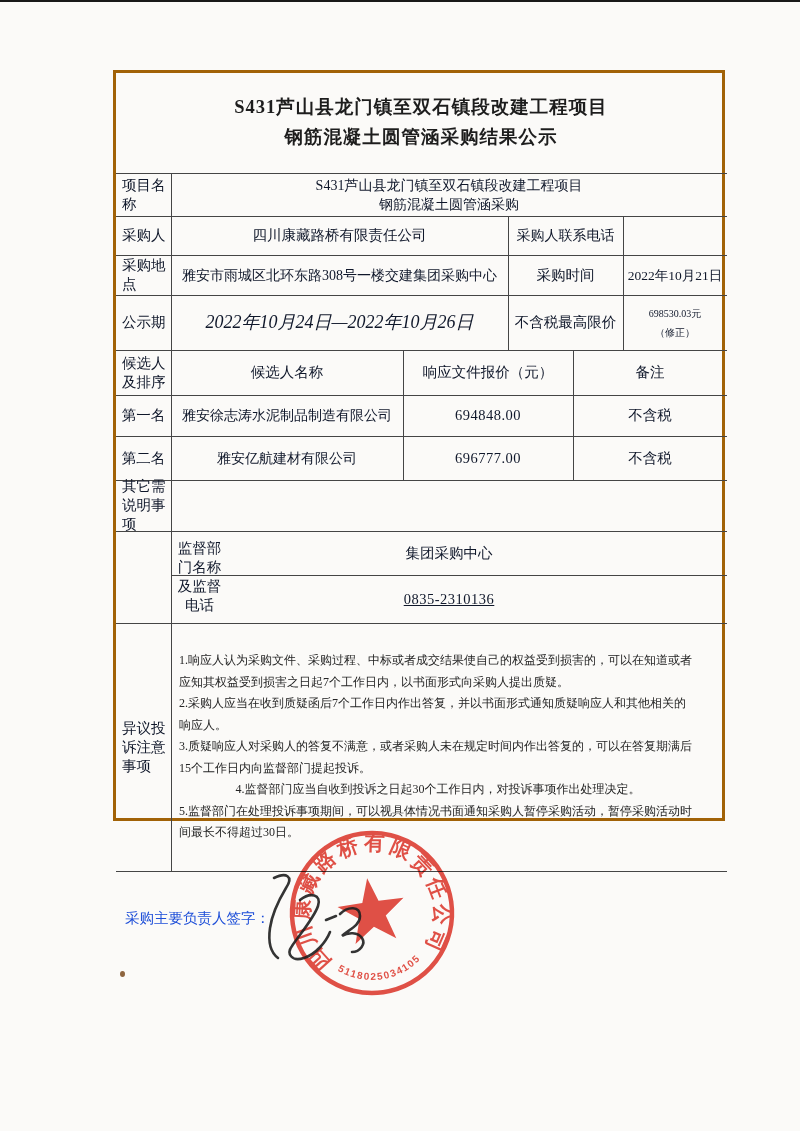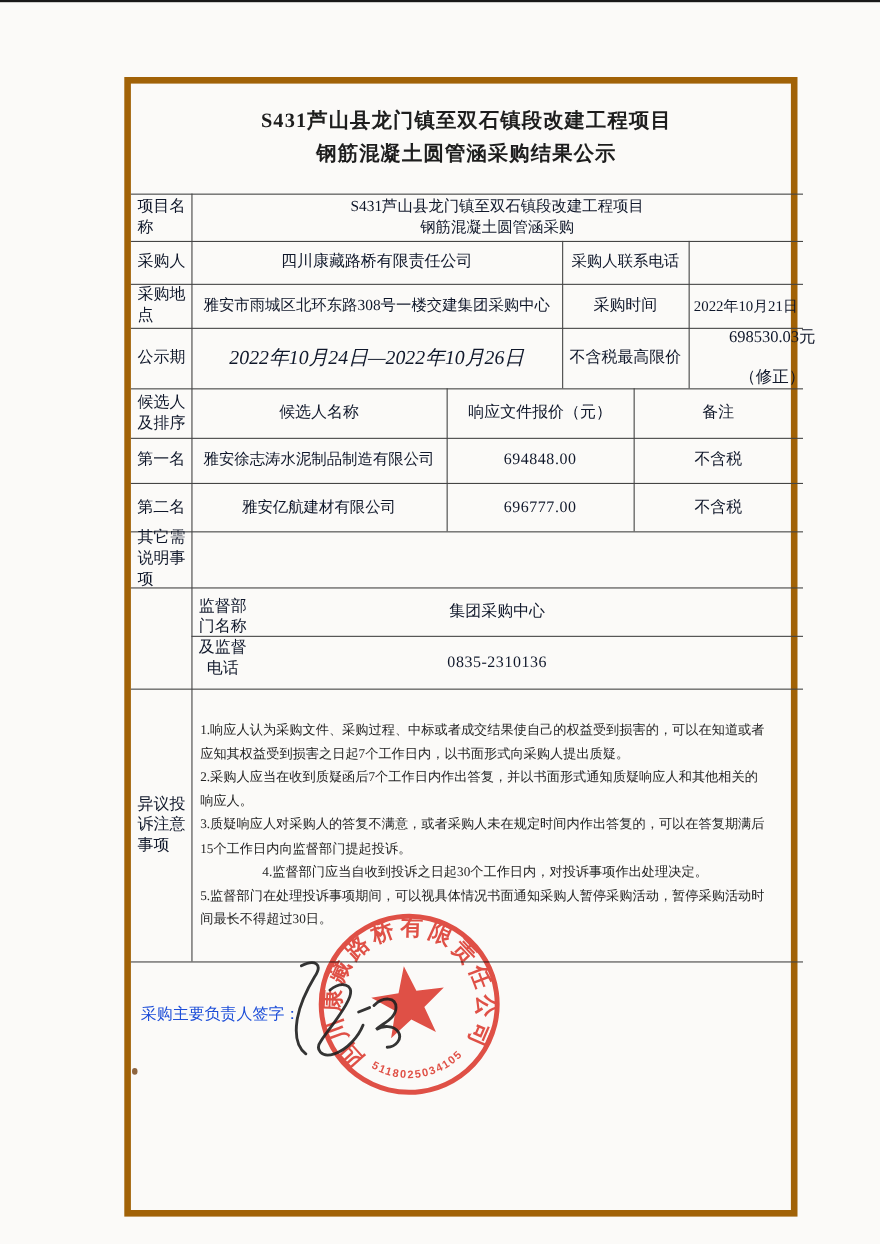--- a/index.html
+++ b/index.html
@@ -9,22 +9,22 @@
     background:#fbfaf8;
     color:#262626;
     position:relative;
     overflow:hidden;
   }
   #page { position:relative; width:800px; height:1131px; }
   .scanline-top { position:absolute; left:0; top:0; width:800px; height:2px; background:#191919; }
 
   
   .doc-box {
-    position:absolute; left:113px; top:70px; width:612px; height:1036px;
-    border:6px solid #a16207; background:transparent;
+    position:absolute; left:113px; top:70px; width:612px; height:751px;
+    border:3px solid #a16207; background:transparent;
   }
   .doc-title {
     position:absolute; left:0; top:19px; width:610px;
     text-align:center; font-weight:bold; font-size:18.5px; line-height:30px;
     letter-spacing:1px; color:#1d1d1d;
   }
 
   
   .hline { position:absolute; height:1px; background:#454545; }
   .vline { position:absolute; width:1px; background:#454545; }
@@ -108,21 +108,21 @@
     <div class="cell" style="left:392px;top:143px;width:115px;height:39px;font-size:14px;">采购人联系电话</div>
 
     <div class="cell label" style="left:0;top:182px;width:55px;height:40px;">采购地点</div>
     <div class="cell" style="left:55px;top:182px;width:337px;height:40px;font-size:14px;">雅安市雨城区北环东路308号一楼交建集团采购中心</div>
     <div class="cell" style="left:392px;top:182px;width:115px;height:40px;">采购时间</div>
     <div class="cell" style="left:507px;top:182px;width:104px;height:40px;font-size:13.5px;">2022年10月21日</div>
 
     <div class="cell label" style="left:0;top:222px;width:55px;height:55px;">公示期</div>
     <div class="cell" style="left:55px;top:222px;width:337px;height:55px;font-size:18px;font-style:italic;">2022年10月24日—2022年10月26日</div>
     <div class="cell" style="left:392px;top:222px;width:115px;height:55px;">不含税最高限价</div>
-    <div class="cell two-line" style="left:531px;top:222px;width:104px;height:55px;font-size:15px;justify-content:space-between;">
+    <div class="cell two-line" style="left:507px;top:222px;width:104px;height:55px;font-size:10px;">
       <span>698530.03元</span>
       <span>（修正）</span>
     </div>
 
     <div class="cell label" style="left:0;top:277px;width:55px;height:45px;">候选人及排序</div>
     <div class="cell" style="left:55px;top:277px;width:232px;height:45px;">候选人名称</div>
     <div class="cell" style="left:287px;top:277px;width:170px;height:45px;">响应文件报价（元）</div>
     <div class="cell" style="left:457px;top:277px;width:154px;height:45px;">备注</div>
 
     <div class="cell" style="left:0;top:322px;width:55px;height:41px;">第一名</div>
@@ -133,21 +133,21 @@
     <div class="cell" style="left:0;top:363px;width:55px;height:44px;">第二名</div>
     <div class="cell" style="left:55px;top:363px;width:232px;height:44px;font-size:14px;">雅安亿航建材有限公司</div>
     <div class="cell num" style="left:287px;top:363px;width:170px;height:44px;">696777.00</div>
     <div class="cell" style="left:457px;top:363px;width:154px;height:44px;">不含税</div>
 
     <div class="cell label" style="left:0;top:407px;width:55px;height:51px;">其它需说明事项</div>
     <div class="cell" style="left:55px;top:407px;width:556px;height:51px;"></div>
 
     <div class="cell label center" style="left:16px;top:458px;width:55px;height:92px;margin-left:39px;">监督部门名称及监督电话</div>
     <div class="cell" style="left:55px;top:458px;width:556px;height:44px;">集团采购中心</div>
-    <div class="cell num" style="left:55px;top:502px;width:556px;height:48px;">0835-2310136</div>
+    <div class="cell num" style="left:55px;top:502px;width:556px;height:48px;text-decoration:underline;">0835-2310136</div>
 
     <div class="cell label" style="left:0;top:550px;width:55px;height:248px;align-items:center;">异议投诉注意事项</div>
     <div class="objection-content" style="left:55px;top:550px;width:556px;height:248px;align-items:center;">
       <div>1.响应人认为采购文件、采购过程、中标或者成交结果使自己的权益受到损害的，可以在知道或者应知其权益受到损害之日起7个工作日内，以书面形式向采购人提出质疑。</div>
       <div>2.采购人应当在收到质疑函后7个工作日内作出答复，并以书面形式通知质疑响应人和其他相关的响应人。</div>
       <div>3.质疑响应人对采购人的答复不满意，或者采购人未在规定时间内作出答复的，可以在答复期满后15个工作日内向监督部门提起投诉。</div>
       <div>4.监督部门应当自收到投诉之日起30个工作日内，对投诉事项作出处理决定。</div>
       <div>5.监督部门在处理投诉事项期间，可以视具体情况书面通知采购人暂停采购活动，暂停采购活动时间最长不得超过30日。</div>
     </div>
 

